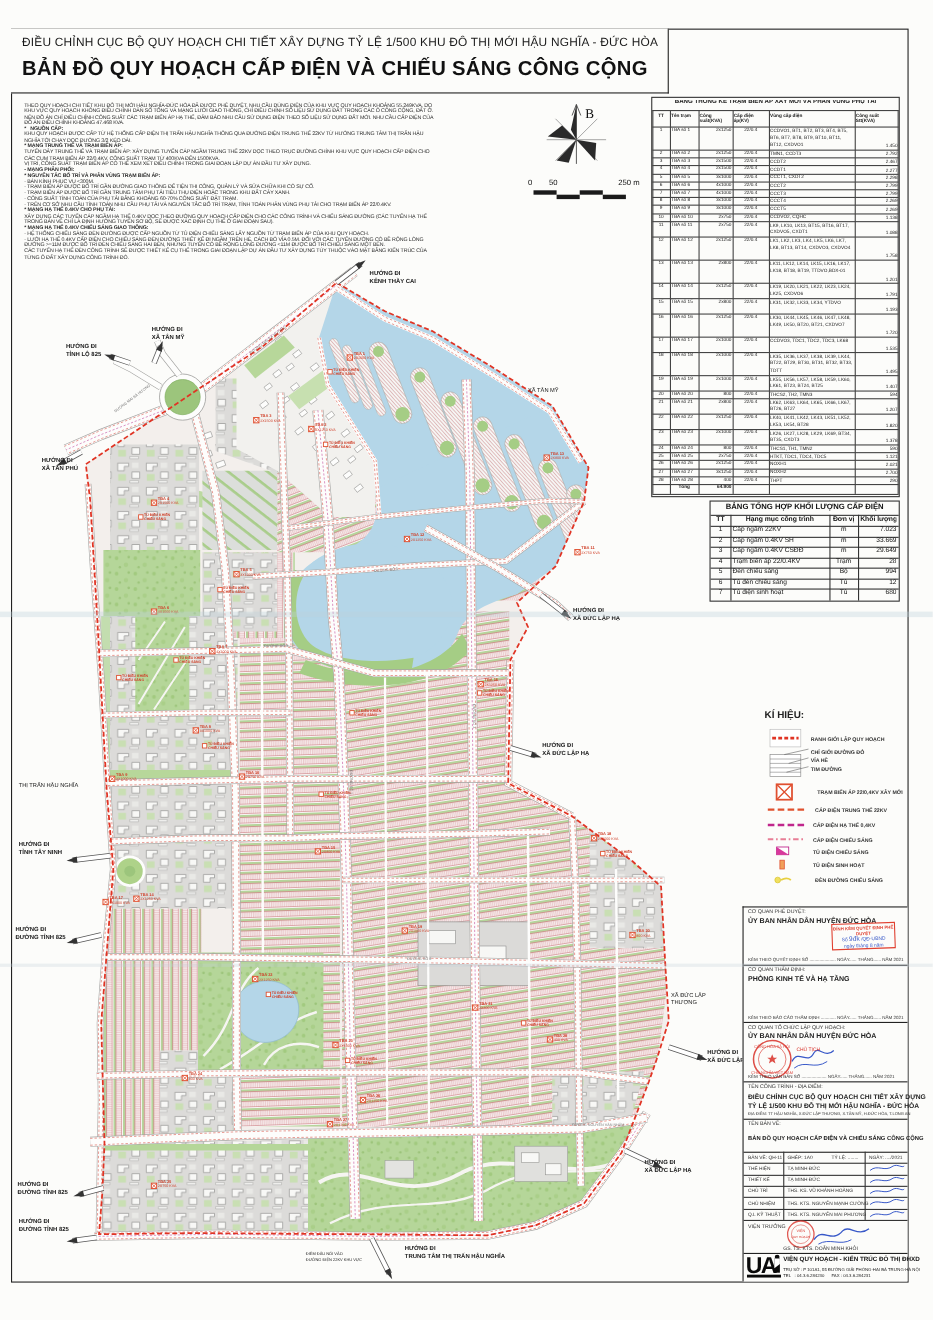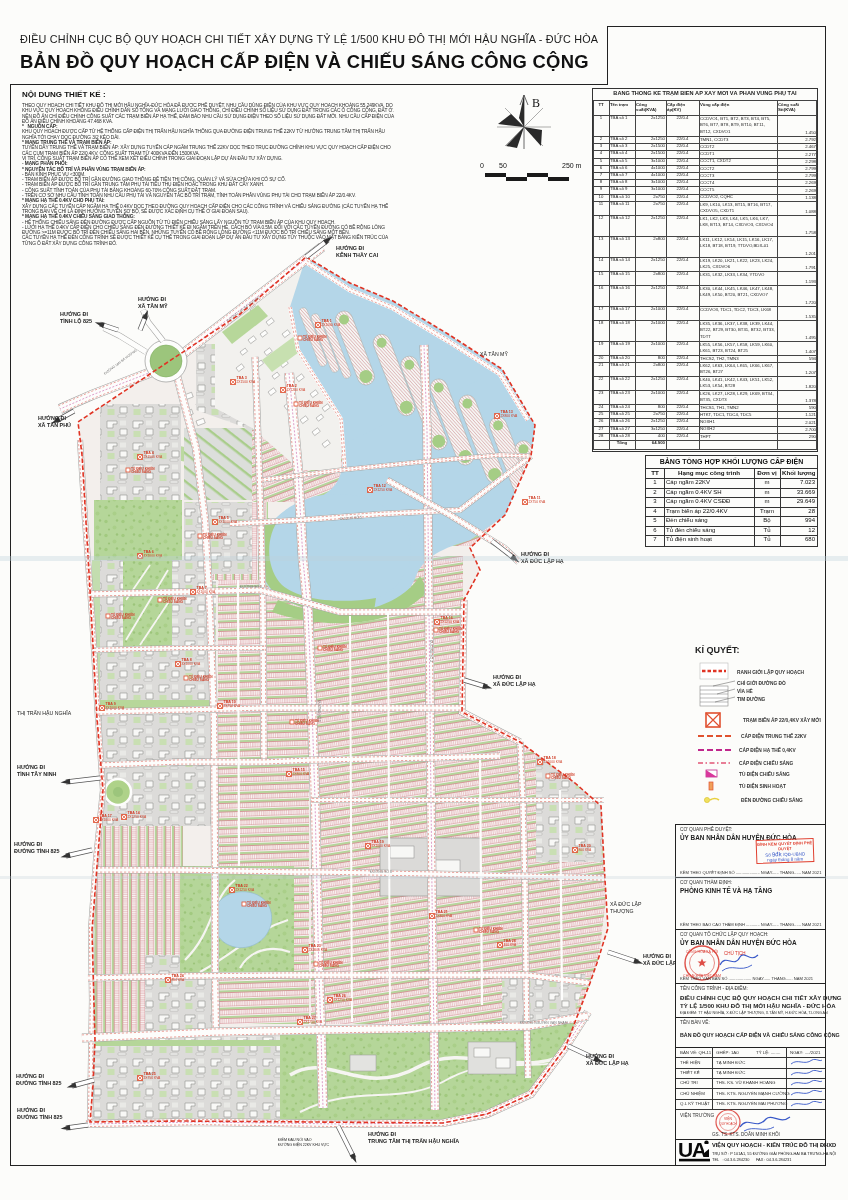--- a/index.html
+++ b/index.html
@@ -744,21 +744,20 @@
 </div>
 
 <div class="abs" style="left:10px;top:26px;width:597px;height:58px;border-right:1px solid #222;border-bottom:1px solid #222;background:#fcfcfa;">
 
   <div class="abs hdr1" style="left:10px;top:7px;">ĐIỀU CHỈNH CỤC BỘ QUY HOẠCH CHI TIẾT XÂY DỰNG TỶ LỆ 1/500 KHU ĐÔ THỊ MỚI HẬU NGHĨA - ĐỨC HÒA</div>
 
   <div class="abs hdr2" style="left:10px;top:25px;">BẢN ĐỒ QUY HOẠCH CẤP ĐIỆN VÀ CHIẾU SÁNG CÔNG CỘNG</div>
 </div>
 
 <div class="abs" style="left:22px;top:90px;width:572px;">
-  <div style="font-size:8px;font-weight:bold;color:#111;">NỘI DUNG THIẾT KẾ :</div>
   <div id="ndtk" style="margin-top:4px;">
       <div class="tiny">THEO QUY HOẠCH CHI TIẾT KHU ĐÔ THỊ MỚI HẬU NGHĨA-ĐỨC HÒA ĐÃ ĐƯỢC PHÊ DUYỆT, NHU CẦU DÙNG ĐIỆN CỦA KHU VỰC QUY HOẠCH KHOẢNG 55.249KVA. DO</div>
 <div class="tiny">KHU VỰC QUY HOẠCH KHÔNG ĐIỀU CHỈNH DÂN SỐ TỔNG VÀ MẠNG LƯỚI GIAO THÔNG, CHỈ ĐIỀU CHỈNH SỐ LIỆU SỬ DỤNG ĐẤT TRONG CÁC Ô CÔNG CỘNG, ĐẤT Ở.</div>
 <div class="tiny">NÊN ĐỒ ÁN CHỈ ĐIỀU CHỈNH CÔNG SUẤT CÁC TRẠM BIẾN ÁP HẠ THẾ, ĐẢM BẢO NHU CẦU SỬ DỤNG ĐIỆN THEO SỐ LIỆU SỬ DỤNG ĐẤT MỚI. NHU CẦU CẤP ĐIỆN CỦA</div>
 <div class="tiny">ĐỒ ÁN ĐIỀU CHỈNH KHOẢNG 47.468 KVA.</div>
 <div class="tiny"><b>*&nbsp;&nbsp;&nbsp;NGUỒN CẤP:</b></div>
 <div class="tiny">KHU QUY HOẠCH ĐƯỢC CẤP TỪ HỆ THỐNG CẤP ĐIỆN THỊ TRẤN HẬU NGHĨA THÔNG QUA ĐƯỜNG ĐIỆN TRUNG THẾ 22KV TỪ HƯỚNG TRUNG TÂM THỊ TRẤN HẬU</div>
 <div class="tiny">NGHĨA TỚI CHẠY DỌC ĐƯỜNG 3/2 KÉO DÀI.</div>
 <div class="tiny"><b>* MẠNG TRUNG THẾ VÀ TRẠM BIẾN ÁP:</b></div>
 <div class="tiny">TUYẾN DÂY TRUNG THẾ VÀ TRẠM BIẾN ÁP: XÂY DỰNG TUYẾN CÁP NGẦM TRUNG THẾ 22KV DỌC THEO TRỤC ĐƯỜNG CHÍNH KHU VỰC QUY HOẠCH CẤP ĐIỆN CHO</div>
@@ -1045,21 +1044,21 @@
 <div style="position:absolute;left:2px;top:79.3px;width:14px;height:9.55px;overflow:hidden;line-height:9.55px;font-size:6px;text-align:center;white-space:nowrap;">7</div>
 <div style="position:absolute;left:20px;top:79.3px;width:86px;height:9.55px;overflow:hidden;line-height:9.55px;font-size:6px;text-align:left;white-space:nowrap;">Tủ điện sinh hoạt</div>
 <div style="position:absolute;left:110px;top:79.3px;width:22px;height:9.55px;overflow:hidden;line-height:9.55px;font-size:6px;text-align:center;white-space:nowrap;">Tủ</div>
 <div style="position:absolute;left:136px;top:79.3px;width:33px;height:9.55px;overflow:hidden;line-height:9.55px;font-size:6px;text-align:right;white-space:nowrap;">680</div>
 <div style="position:absolute;left:18px;top:11.5px;height:78.5px;border-left:0.8px solid #333;"></div>
 <div style="position:absolute;left:108px;top:11.5px;height:78.5px;border-left:0.8px solid #333;"></div>
 <div style="position:absolute;left:134px;top:11.5px;height:78.5px;border-left:0.8px solid #333;"></div>
 </div>
   </div>
 
-<div class="abs" style="left:695px;top:645px;width:128px;"><div style="font-size:9px;font-weight:bold;color:#222;">KÍ QUYẾT:</div>
+<div class="abs" style="left:695px;top:645px;width:128px;"><div style="font-size:9px;font-weight:bold;color:#222;">KÍ HIỆU:</div>
 <svg width="128" height="150" style="margin-top:6px;" xmlns="http://www.w3.org/2000/svg">
 
 <g>
         <rect x="5" y="2" width="28" height="16" fill="#fff" stroke="#bbb" stroke-width="0.6"></rect>
 <line x1="7" y1="10" x2="31" y2="10" stroke="#e03424" stroke-width="2.4" stroke-dasharray="3.5 2"></line>
 <text x="42" y="13" font-size="4.8" font-weight="bold" fill="#333">RANH GIỚI LẬP QUY HOẠCH</text>
       </g>
 
 <g>
         <rect x="5" y="25" width="28" height="20" fill="#fff" stroke="#888" stroke-width="0.6"></rect>

